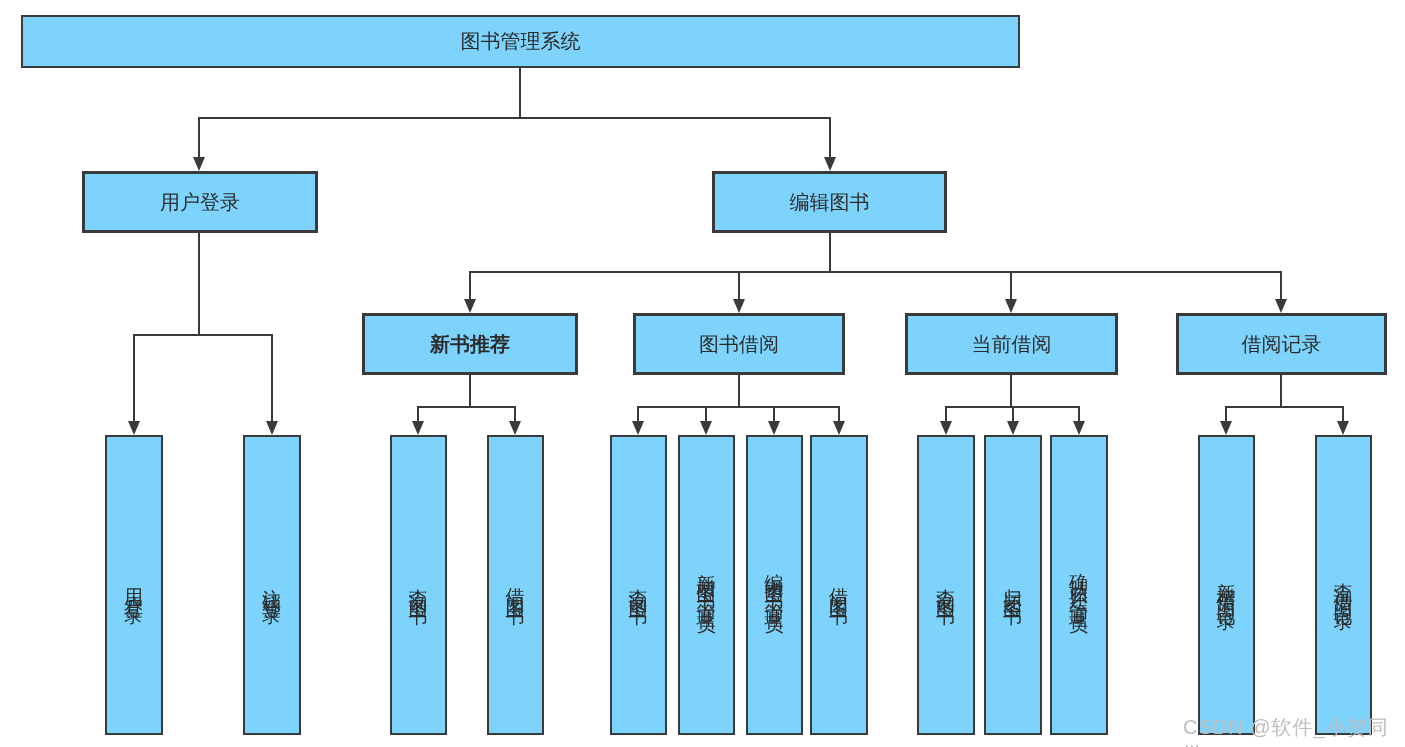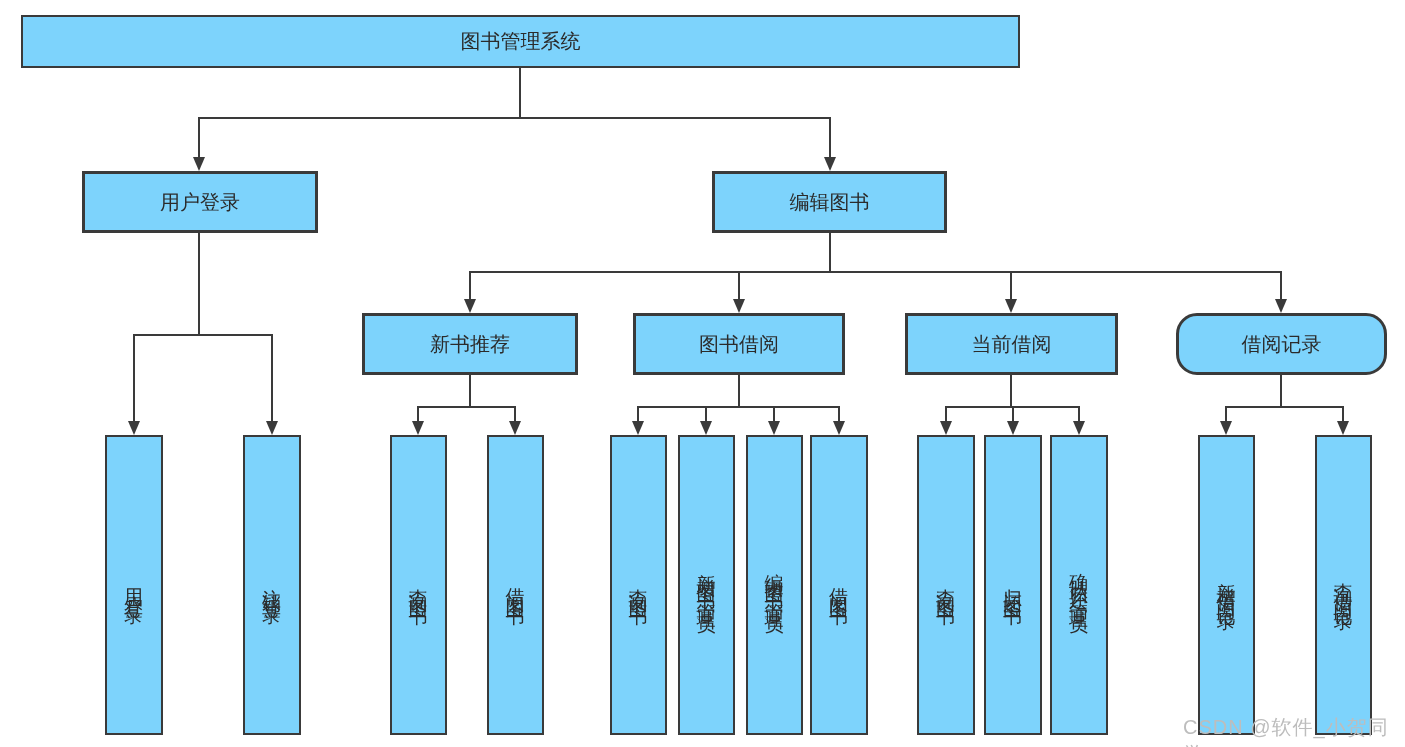--- a/index.html
+++ b/index.html
@@ -60,24 +60,24 @@
   <div class="h" style="left:469px;top:271px;width:813px;"></div>
   <div class="v" style="left:469px;top:271px;height:30px;"></div>
   <div class="arrow" style="left:464px;top:299px;"></div>
   <div class="v" style="left:738px;top:271px;height:30px;"></div>
   <div class="arrow" style="left:733px;top:299px;"></div>
   <div class="v" style="left:1010px;top:271px;height:30px;"></div>
   <div class="arrow" style="left:1005px;top:299px;"></div>
   <div class="v" style="left:1280px;top:271px;height:30px;"></div>
   <div class="arrow" style="left:1275px;top:299px;"></div>
 
-  <div class="box thick" style="left:362px;top:313px;width:216px;height:62px;">新书推荐</div>
+  <div class="box thick" style="left:362px;top:313px;width:216px;height:62px;font-weight:bold;">新书推荐</div>
   <div class="box thick" style="left:633px;top:313px;width:212px;height:62px;font-family:Liberation Mono, monospace;">图书借阅</div>
   <div class="box thick" style="left:905px;top:313px;width:213px;height:62px;text-align:right;">当前借阅</div>
-  <div class="box thick" style="left:1176px;top:313px;width:211px;height:62px;border-radius:21px;">借阅记录</div>
+  <div class="box thick" style="left:1176px;top:313px;width:211px;height:62px;">借阅记录</div>
 
   <div class="v" style="left:469px;top:375px;height:33px;"></div>
   <div class="h" style="left:417px;top:406px;width:99px;"></div>
   <div class="v" style="left:417px;top:406px;height:17px;"></div>
   <div class="arrow" style="left:412px;top:421px;"></div>
   <div class="v" style="left:514px;top:406px;height:17px;"></div>
   <div class="arrow" style="left:509px;top:421px;"></div>
 
   <div class="v" style="left:738px;top:375px;height:33px;"></div>
   <div class="h" style="left:637px;top:406px;width:203px;"></div>

